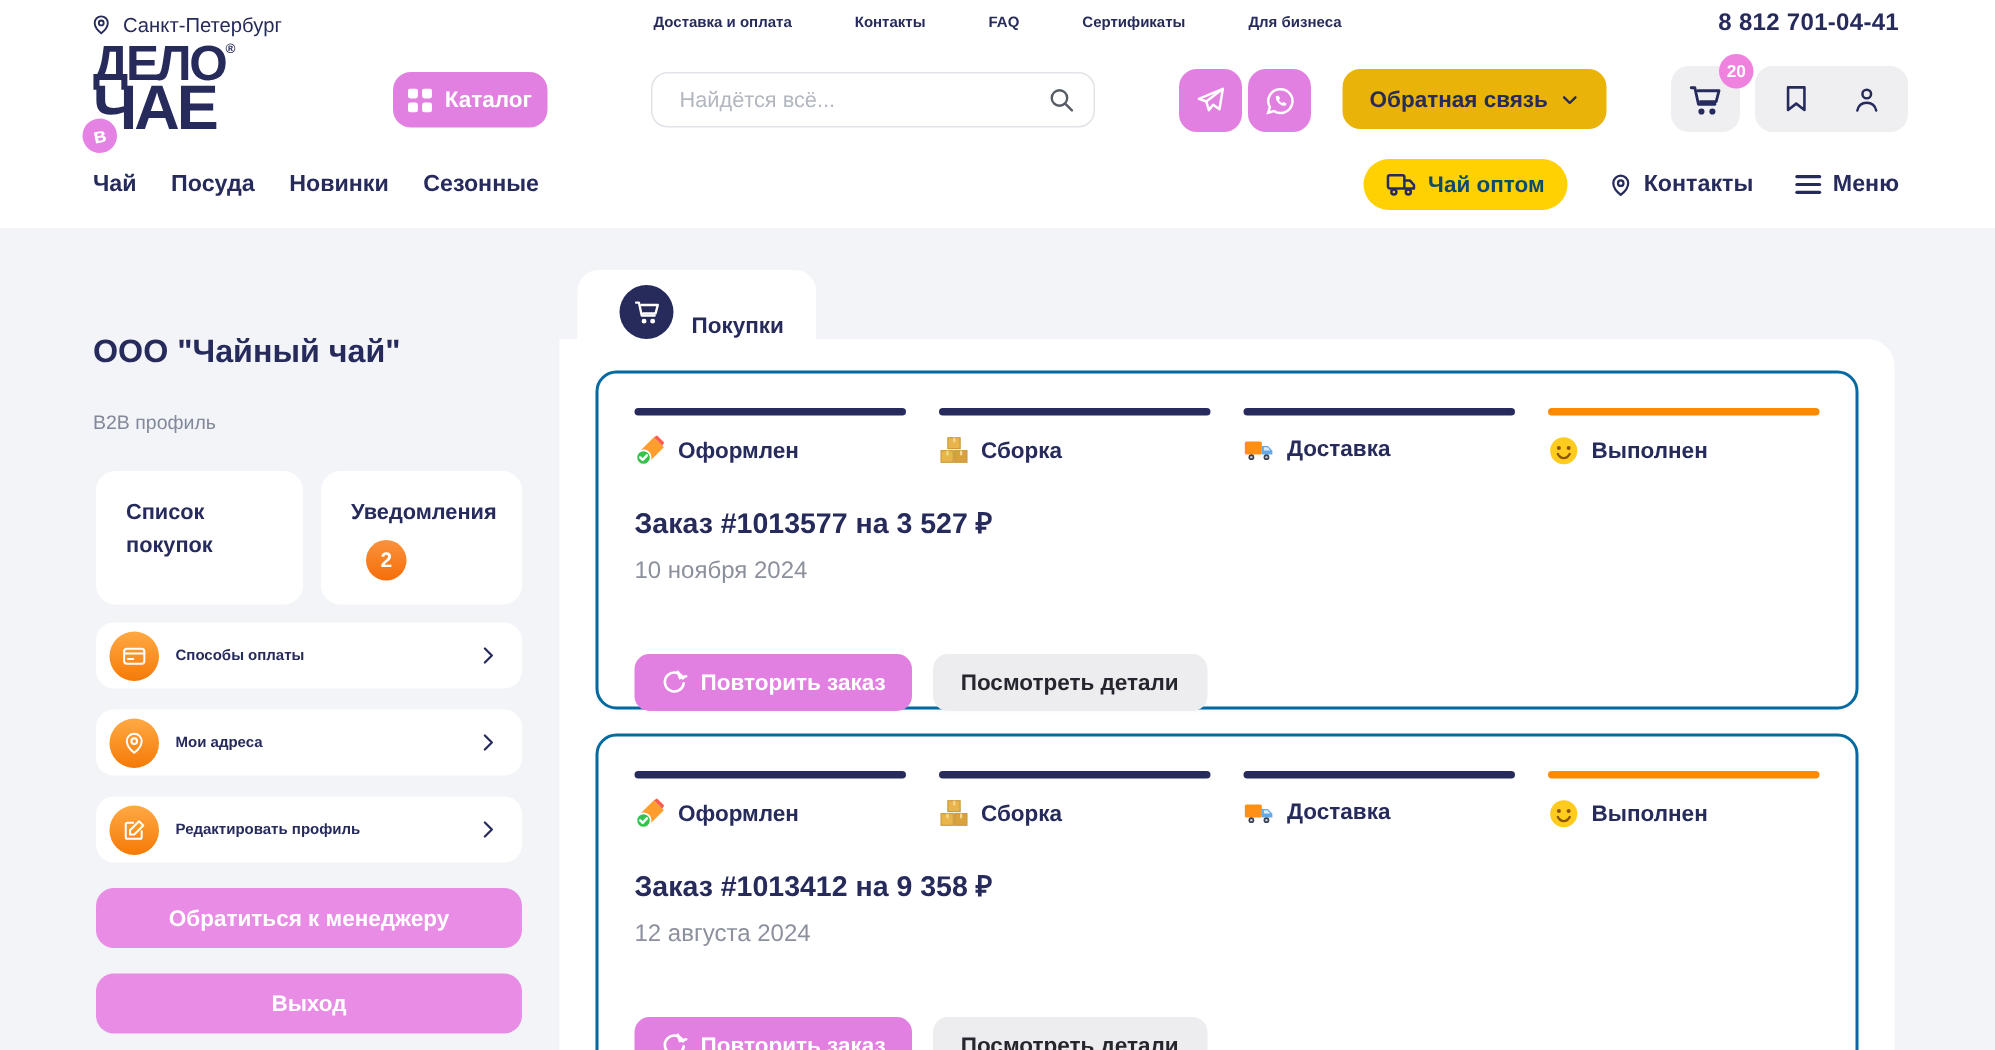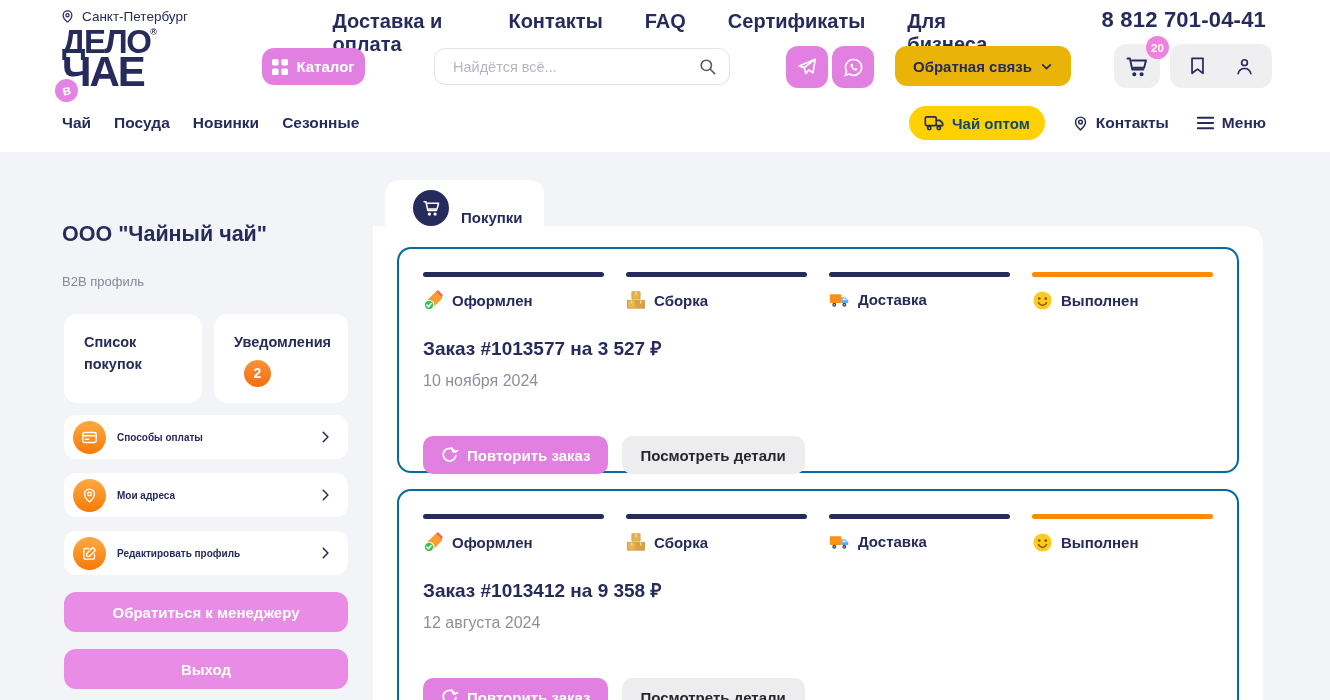--- a/index.html
+++ b/index.html
@@ -1,23 +1,23 @@
 <!DOCTYPE html>
 <html><head>
 <meta charset="utf-8">
 <style>
   * { box-sizing: border-box; }
   body { margin:0; background:#e9eaee; font-family:"Liberation Sans", sans-serif; color:#262b5c; }
   #page { position:relative; width:1330px; height:700px; overflow:hidden; background:#ffffff; margin:0 auto; }
 
   
   .topbar-location { position:absolute; left:60px; top:9px; display:flex; align-items:center; gap:7px; font-size:13.5px; font-weight:500; }
-  .topbar-nav { position:absolute; left:50%; transform:translateX(-50%); top:10px; display:flex; gap:42px; font-size:20px; font-weight:600; }
+  .topbar-nav { position:absolute; left:50%; transform:translateX(-50%); top:10px; display:flex; gap:42px; font-size:10px; font-weight:600; }
   .topbar-nav span { cursor:pointer; }
-  .topbar-phone { position:absolute; right:64px; top:7px; font-size:22px; font-weight:700; letter-spacing:.2px; }
+  .topbar-phone { position:absolute; right:64px; top:7px; font-size:16px; font-weight:700; letter-spacing:.2px; }
 
   
   .logo { position:absolute; left:62px; top:28px; line-height:.83; cursor:pointer; }
   .logo .l1 { font-size:33px; font-weight:900; letter-spacing:-1.5px; }
   .logo .l1 sup { font-size:9px; letter-spacing:0; vertical-align:18px; }
   .logo .l2 { font-size:42px; font-weight:900; letter-spacing:-2px; }
   .logo-badge { position:absolute; left:-7px; top:51px; width:23px; height:23px; border-radius:50%; background:#e583e5; color:#fff;
                 font-size:14px; font-weight:800; display:flex; align-items:center; justify-content:center; transform:rotate(-12deg); }
 
   .pill-btn { display:flex; align-items:center; justify-content:center; gap:8px; cursor:pointer; border:none; }

